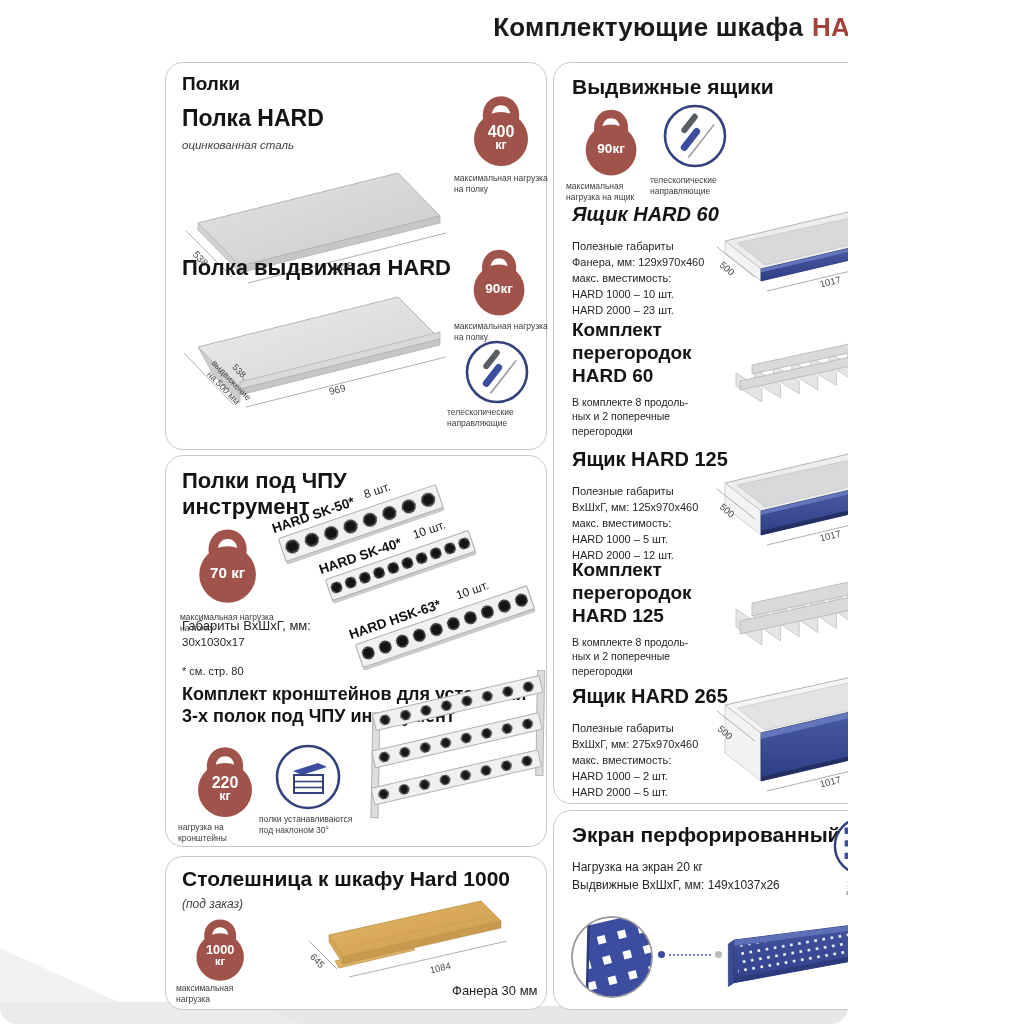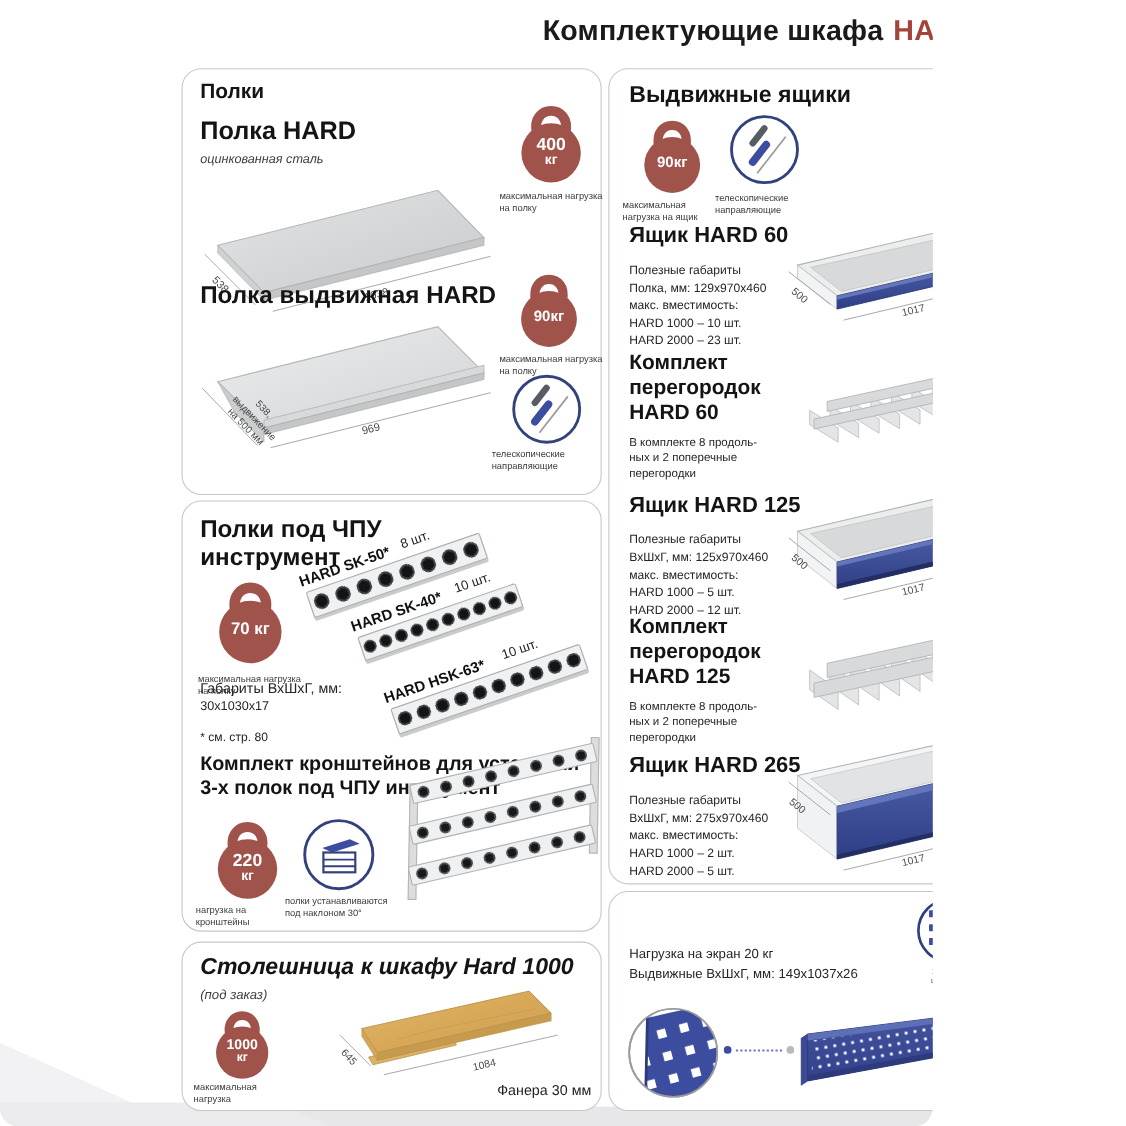--- a/index.html
+++ b/index.html
@@ -204,21 +204,21 @@
     <div class="bk-wrap" style="left:186px;top:252px;width:195px;height:125px;">
       <div class="bk-rail" style="left:6px;top:8px;"></div>
       <div class="bk-rail" style="left:176px;top:4px;"></div>
       <div class="bk-bar" style="left:18px;top:10px;"></div>
       <div class="bk-bar" style="left:9px;top:46px;"></div>
       <div class="bk-bar" style="left:0;top:82px;"></div>
     </div>
   </div>
 
   <div class="box" style="left:138px;top:856px;width:380px;height:152px;">
-    <div class="abs b" style="left:16px;top:10px;font-size:21px;font-style:italic;">Столешница к шкафу Hard 1000</div>
+    <div class="abs b" style="left:16px;top:10px;font-size:21px;">Столешница к шкафу Hard 1000</div>
     <div class="abs sub" style="left:16px;top:40px;font-size:12px;">(под заказ)</div>
 
     <div class="abs kb" style="left:26px;top:56px;transform:scale(.88);transform-origin:top left;">
       <svg width="64" height="80" viewBox="0 0 64 80">
         <path d="M19 32 C 13 5, 51 5, 45 32" fill="none" stroke="#a0534b" stroke-width="9" stroke-linecap="round"></path>
         <circle cx="32" cy="50" r="27" fill="#a0534b"></circle>
       </svg>
       <div class="kb-txt">
           <span class="kb-v2">1000</span>
           <span class="kb-u">кг</span>
@@ -268,24 +268,24 @@
         <circle cx="33" cy="33" r="30" fill="#fff" stroke="#33427c" stroke-width="2.6"></circle>
         <g transform="rotate(-52 33 33)">
           <line x1="12" y1="41" x2="54" y2="41" stroke="#9a9b9d" stroke-width="1.6"></line>
           <rect x="14" y="28" width="27" height="7" rx="3.5" fill="#3c4d9f"></rect>
           <rect x="28" y="18" width="23" height="6" rx="3" fill="#585c63"></rect>
         </g>
       </svg>
     </div>
     <div class="abs cap" style="left:96px;top:112px;width:92px;">телескопические направляющие</div>
 
-    <div class="abs b" style="left:18px;top:140px;font-size:20px;">Ящик HARD 60</div>
+    <div class="abs b" style="left:18px;top:140px;font-size:20px;font-style:italic;">Ящик HARD 60</div>
     <div class="abs spec" style="left:18px;top:176px;width:146px;">
       <div>Полезные габариты</div>
-      <div>Полка, мм: 129х970х460</div>
+      <div>Фанера, мм: 129х970х460</div>
       <div>макс. вместимость:</div>
       <div>HARD 1000 – 10 шт.</div>
       <div>HARD 2000 – 23 шт.</div>
     </div>
     <div class="abs" style="left:155px;top:128px;">
       <svg width="205" height="115" viewBox="0 0 205 115">
         <defs>
             <linearGradient id="gb60" x1="0" y1="0" x2="0" y2="1">
           <stop offset="0" stop-color="#4f61ab"></stop>
               <stop offset="1" stop-color="#2f3e86"></stop>
@@ -410,20 +410,21 @@
         <path d="M8 40 L46 70" stroke="#9b9c9e" stroke-width="0.8" fill="none"></path>
         <path d="M58 120 L192 88 M195 26 L195 80 M191 26 L199 26 M191 80 L199 80" stroke="#9b9c9e" stroke-width="0.8" fill="none"></path>
         <text font-size="9.5" text-anchor="middle" x="14" y="64" transform="rotate(40 14 64)">500</text>
         <text font-size="9.5" text-anchor="middle" x="122" y="114" transform="rotate(-13.5 122 114)">1017</text>
         <text font-size="9" text-anchor="middle" x="202" y="53" transform="rotate(-90 202 53)">291</text>
       </svg>
     </div>
   </div>
 
   <div class="box" style="left:526px;top:810px;width:362px;height:198px;">
+    <div class="abs b" style="left:18px;top:12px;font-size:21px;">Экран перфорированный</div>
     <div class="abs spec" style="left:18px;top:48px;font-size:12px;">Нагрузка на экран 20 кг</div>
     <div class="abs spec" style="left:18px;top:66px;font-size:12px;">Выдвижные ВхШхГ, мм: 149х1037х26</div>
 
     <div class="abs" style="left:278px;top:4px;">
       <svg width="62" height="62" viewBox="0 0 64 64">
         <circle cx="32" cy="32" r="29" fill="#fff" stroke="#2e3e7e" stroke-width="2.5"></circle>
         <g fill="#3c4d9f">
           <rect x="13" y="13" width="6.5" height="6.5" rx="0.8"></rect>
             <rect x="26" y="13" width="6.5" height="6.5" rx="0.8"></rect>
             <rect x="39" y="13" width="6.5" height="6.5" rx="0.8"></rect>

